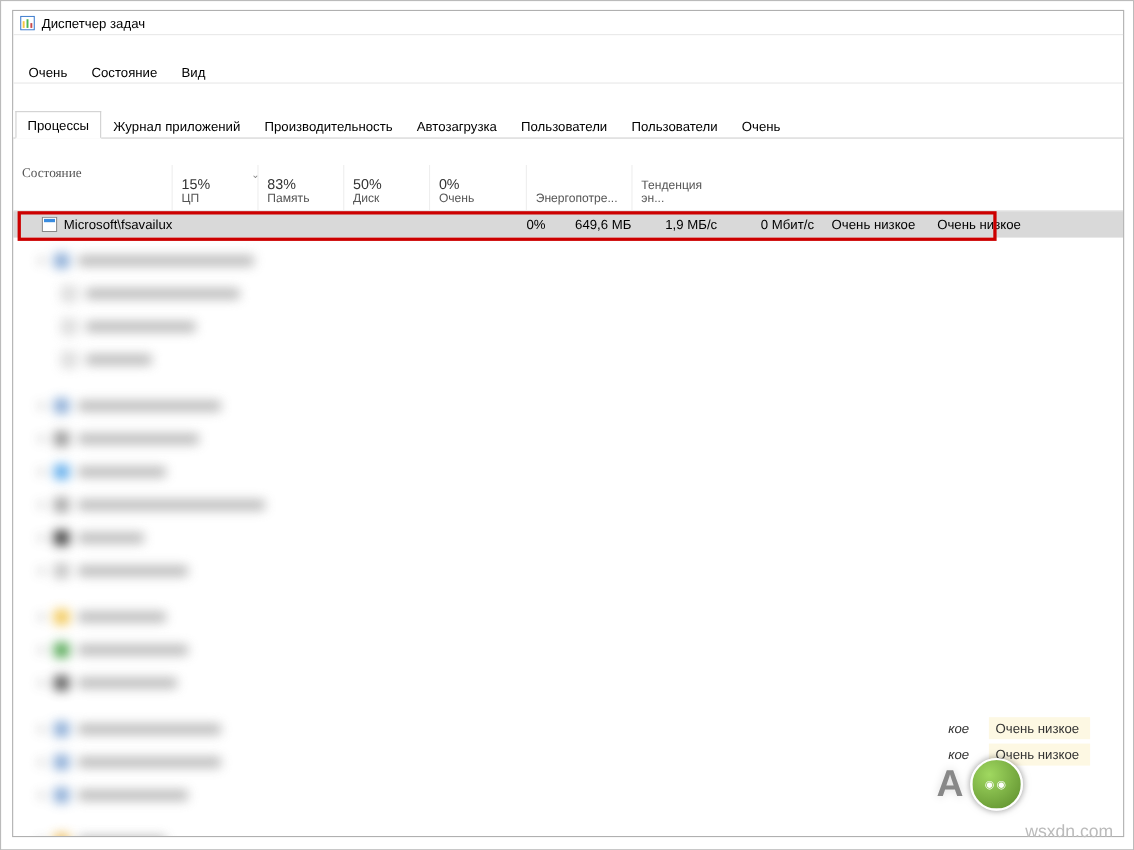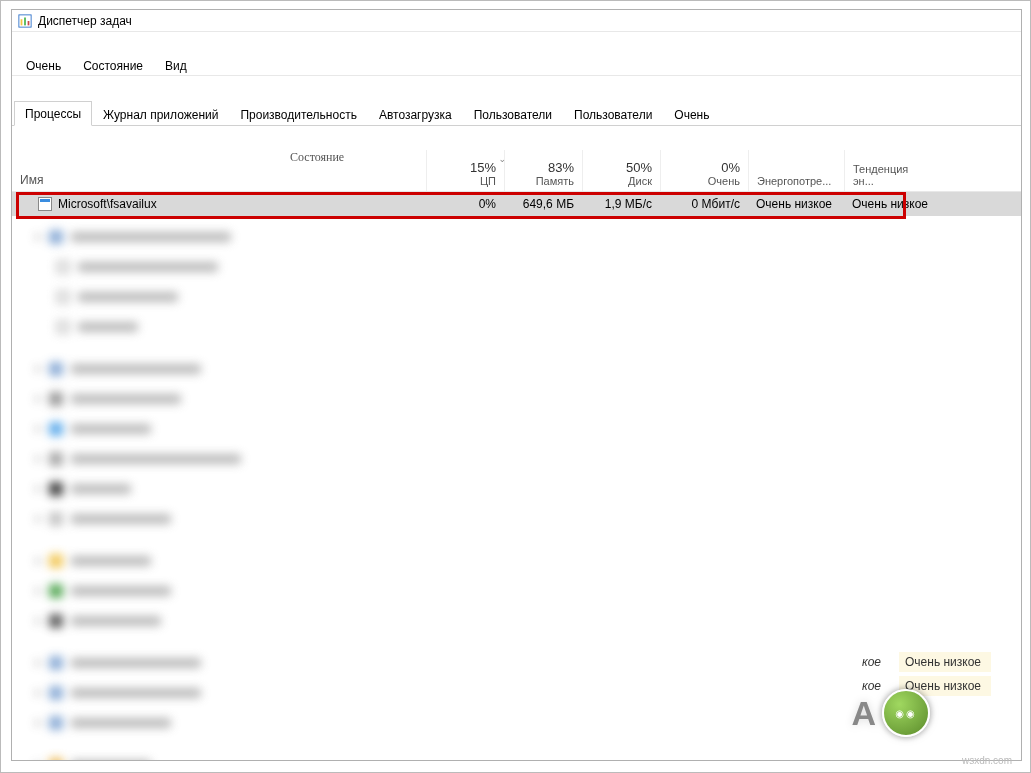--- a/index.html
+++ b/index.html
@@ -12,21 +12,21 @@
   .menubar { height:20px; display:flex; align-items:center; gap:2px; padding:0 4px; border-bottom:1px solid #e8e8e8;}
   .menubar-item { padding:2px 10px; cursor:default; }
   .tabbar { height:26px; display:flex; align-items:flex-end; padding:0 2px; border-bottom:1px solid #d0d0d0; background:#fff;}
   .tab { padding:5px 10px 4px 10px; border:1px solid transparent; border-bottom:none; font-size:12px; color:#000; cursor:default; position:relative; top:1px;}
   .tab.active { border-color:#d0d0d0; background:#fff; border-top:1px solid #d0d0d0; border-left:1px solid #d0d0d0; border-right:1px solid #d0d0d0; border-bottom:1px solid #fff;}
   .content { flex:1; position:relative; overflow:hidden;}
   .header-row { display:flex; align-items:stretch; height:42px; border-bottom:1px solid #e8e8e8;}
   .col { display:flex; flex-direction:column; justify-content:flex-end; padding:0 8px 4px 8px;}
   .col-name { width:270px; justify-content:flex-end;}
   .col-state { width:144px; justify-content:flex-start;font-family:Liberation Serif, serif;}
-  .col-num { width:78px; text-align:right; align-items:flex-end; border-left:1px solid #eee;}
+  .col-num { width:78px; text-align:right; align-items:flex-start; border-left:1px solid #eee;}
   .col-num.wide { width:88px;}
   .col-text { width:96px; text-align:left; align-items:flex-start; border-left:1px solid #eee;}
   .col .pct { font-size:13px; color:#333;}
   .col .lbl { font-size:11px; color:#555;}
   .col-name .lbl, .col-state .lbl { font-size:12px; color:#555;}
   .dropdown { font-size:9px; color:#888; position:absolute;}
   .highlight-box { position:absolute; left:4px; top:42px; width:890px; height:27px; border:3px solid #c00; pointer-events:none; z-index:5;}
   .row { display:flex; align-items:center; height:24px; background:#fdf8e9;}
   .row.selected { background:#d9d9d9;}
   .row .cell { padding:0 8px; overflow:hidden; white-space:nowrap;}
@@ -46,21 +46,21 @@
   .bs{ width:144px;}
   .bv{ text-align:right; padding-right:8px; color:#444;}
   .bv.c1{width:78px;background:#fdf3d0;} .bv.c2{width:78px;background:#fdebb8;} .bv.c3{width:78px;background:#fdf3d0;} .bv.c4{width:88px;background:#fdf6e0;}
   .bt{ width:96px; padding-left:8px; color:#444;}
   .bt.c5{background:#fdf6e0;} .bt.c6{background:#fdf6e0;}
   .blob{ height:10px; background:#b0b0b0; border-radius:3px;}
   .bn .blob{ width:130px;} .bv .blob{width:45px; margin-left:auto;} .bt .blob{width:70px;}
   .bicon{width:14px;height:14px;background:#7aa0d0;display:inline-block;border-radius:2px;}
   .tri{width:0;height:0;border-top:4px solid transparent;border-bottom:4px solid transparent;border-left:5px solid #999;display:inline-block;}
 
-  .watermark{ position:absolute; right:18px; bottom:6px; font-size:10px; color:#bbb; z-index:20;}
+  .watermark{ position:absolute; right:18px; bottom:6px; font-size:16px; color:#bbb; z-index:20;}
   .logo{ position:absolute; right:100px; bottom:35px; display:flex; align-items:center; gap:6px; z-index:20; filter:drop-shadow(0 0 4px rgba(0,0,0,0.15));}
   .logo-text{ font-family:Arial Black, Arial, sans-serif; font-size:34px; font-weight:900; color:#888; letter-spacing:0px;}
   .logo-text .accent{ color:#e06a2a;}
   .logo-gopher{ width:48px;height:48px;border-radius:50%;background:radial-gradient(circle at 35% 30%, #a0d860, #5a8a2a);border:2px solid #fff;box-shadow:0 0 6px rgba(0,0,0,0.3);display:flex;align-items:center;justify-content:center;}
   .logo-gopher::after{content:"◉◉";color:#fff;font-size:10px;letter-spacing:2px;}
 
   .vis-rows{ position:absolute; right:30px; bottom:62px; z-index:18; font-size:12px; color:#333;}
   .vis-rows .vr{ display:flex; gap:18px; height:24px; align-items:center;}
   .vr span.a{width:28px;text-align:right;font-style:italic;} .vr span.b{width:92px;background:rgba(253,246,220,0.8);padding:3px 6px;}
 </style>
@@ -94,23 +94,20 @@
     <div class="tab">Производительность</div>
     <div class="tab">Автозагрузка</div>
     <div class="tab">Пользователи</div>
     <div class="tab">Пользователи</div>
     <div class="tab">Очень</div>
   </div>
 
   <div class="content">
 
     <div class="header-row">
-      <div class="col col-name">
-            <span class="lbl">Имя</span>
-          </div>
       <div class="col col-state">
             <span class="lbl">Состояние</span>
           </div>
       <div class="col col-num" style="position:relative;">
         <span class="pct">15%</span>
             <span class="lbl">ЦП</span>
         <span class="dropdown" style="top:4px;right:-2px;">⌄</span>
       </div>
       <div class="col col-num">
             <span class="pct">83%</span>

